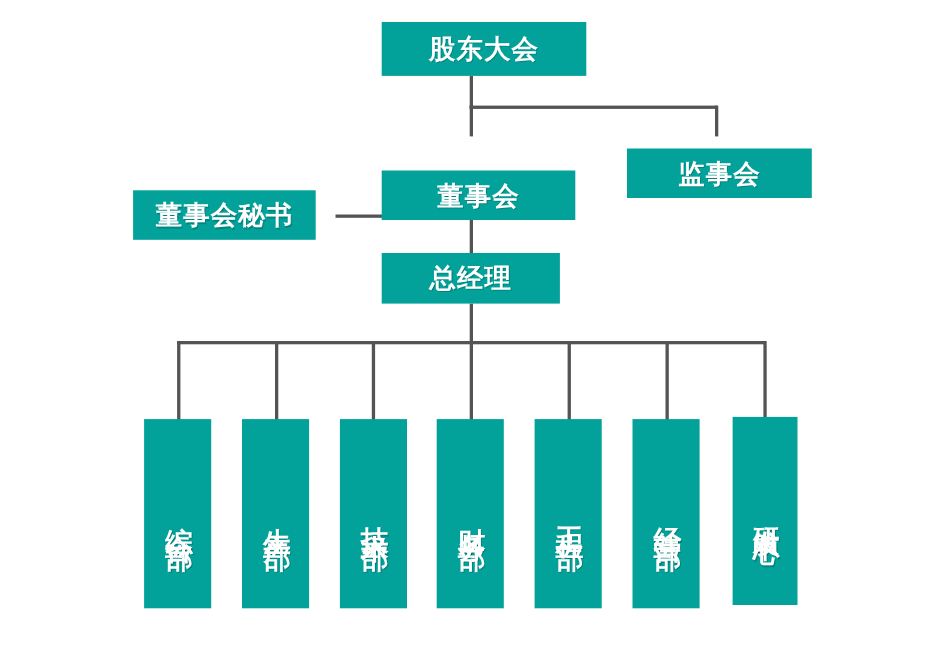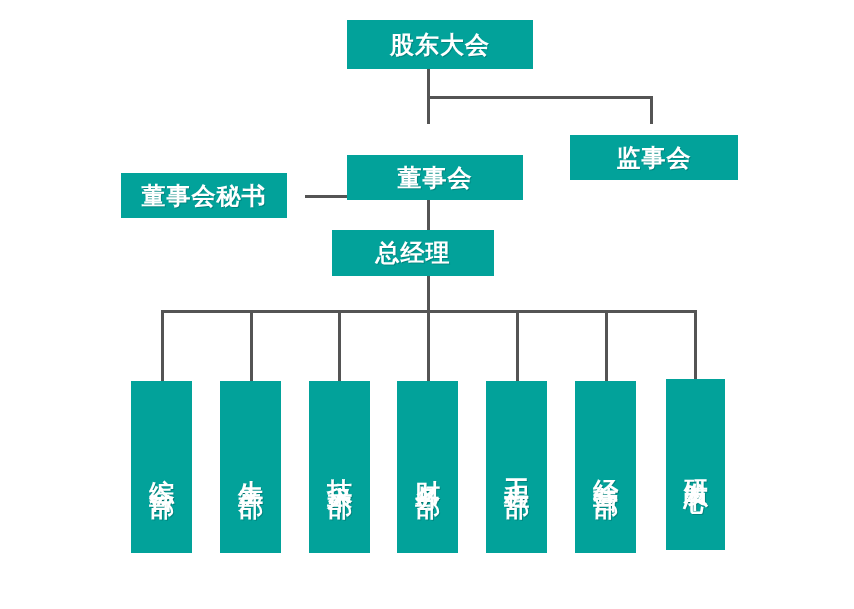--- a/index.html
+++ b/index.html
@@ -88,21 +88,21 @@
   <div class="line line-v" style="left:694px; top:310px; height:70px;"></div>
 
   <div class="node node-h" style="left:347px; top:20px; width:186px; height:49px;">股东大会</div>
 
   <div class="node node-h" style="left:347px; top:123px; width:176px; height:45px;margin-top:32px;">董事会</div>
 
   <div class="node node-h" style="left:570px; top:135px; width:168px; height:45px;">监事会</div>
 
   <div class="node node-h" style="left:121px; top:173px; width:166px; height:45px;">董事会秘书</div>
 
-  <div class="node node-h" style="left:332px; top:230px; width:162px; height:46px;">总经理</div>
+  <div class="node node-h" style="left:347px; top:230px; width:162px; height:46px;">总经理</div>
 
   <div class="node node-v" style="left:131px; top:381px; width:61px; height:172px;">
     <span class="vtext">综合部</span>
   </div>
 
   <div class="node node-v" style="left:220px; top:381px; width:61px; height:172px;">
     <span class="vtext">生产部</span>
   </div>
 
   <div class="node node-v" style="left:309px; top:381px; width:61px; height:172px;">

